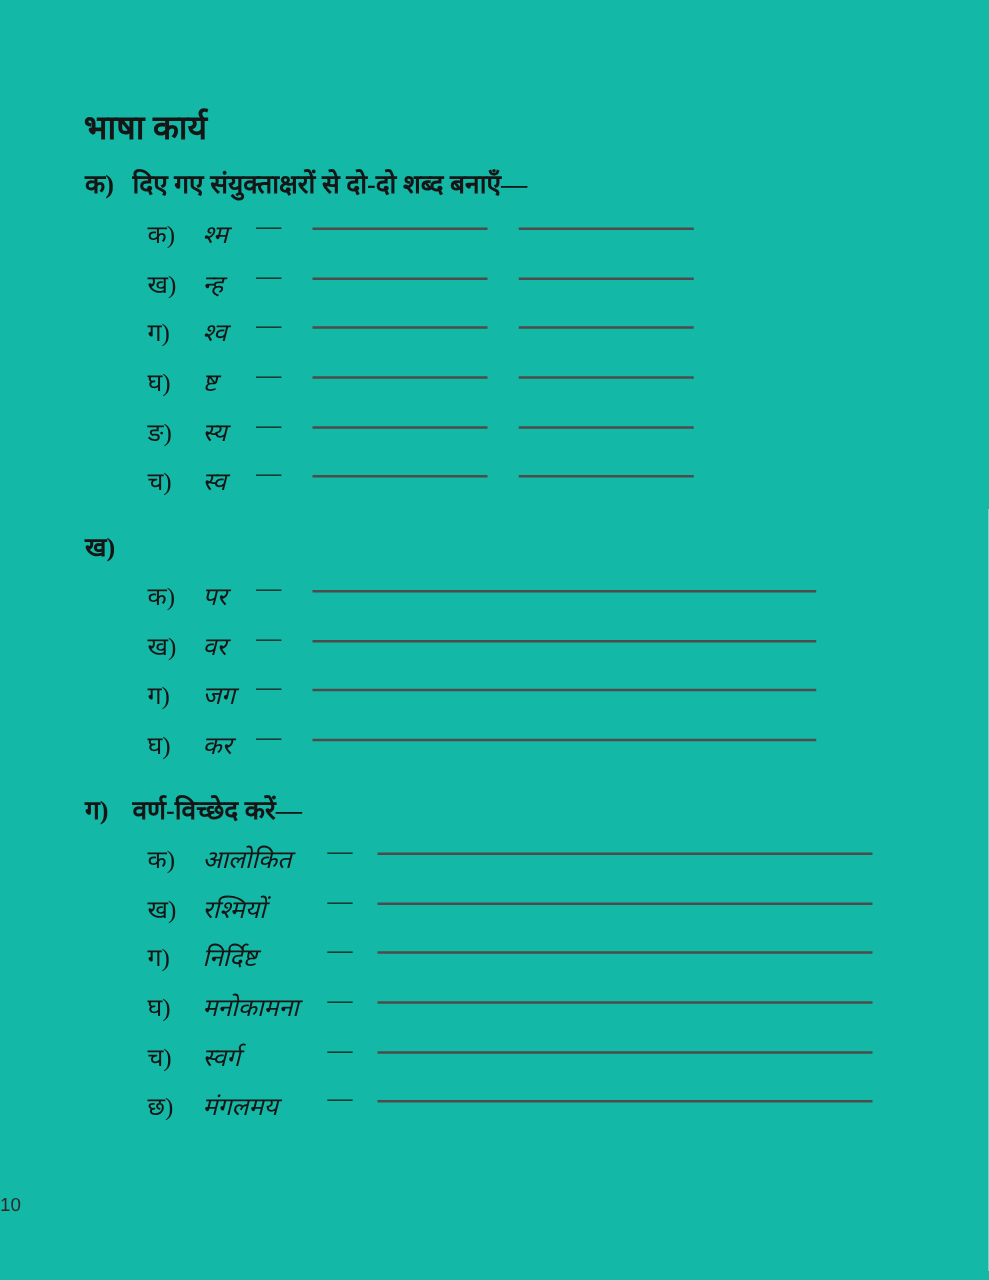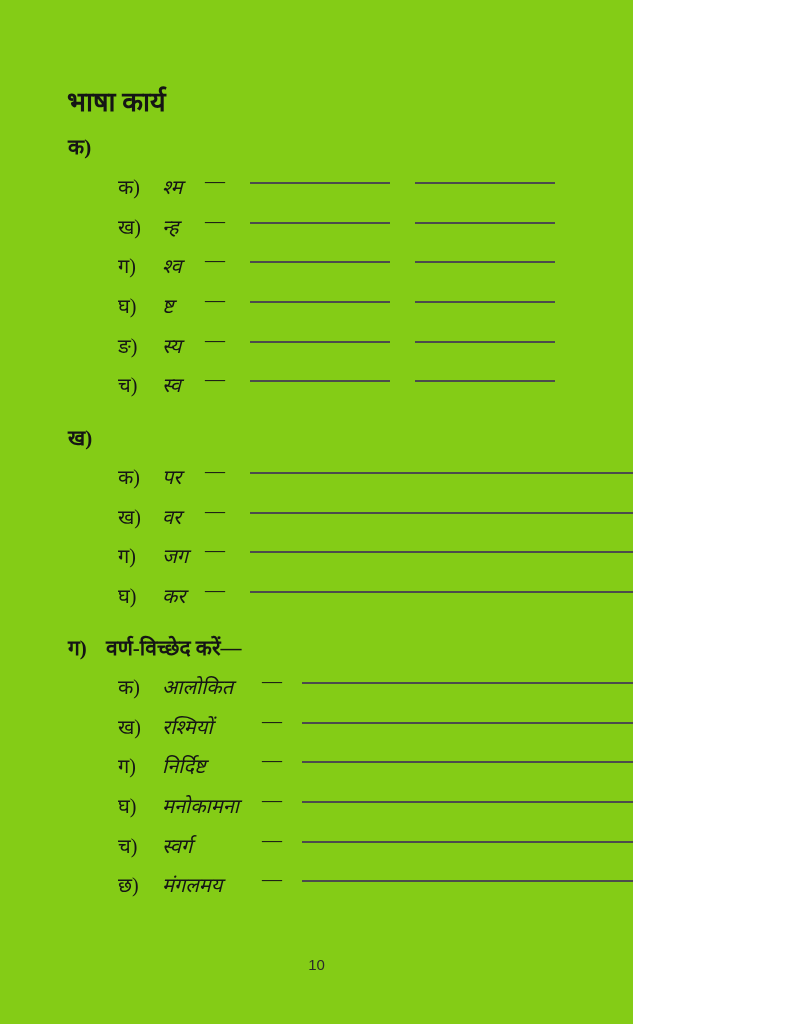--- a/index.html
+++ b/index.html
@@ -1,21 +1,21 @@
 <!DOCTYPE html>
 <html lang="hi"><head>
 <meta charset="utf-8">
 <title>भाषा कार्य</title>
 <style>
   html, body { margin: 0; padding: 0; background: #ffffff; }
   .page {
     position: relative;
-    width: 633px;
+    width: 791px;
     height: 1024px;
-    background: #84cc16;
+    background: #14b8a6;
     font-family: "Liberation Serif", "DejaVu Serif", serif;
     color: #151515;
     overflow: hidden;
   }
   .title {
     position: absolute;
     left: 67px;
     top: 82px;
     font-size: 27px;
     font-weight: 700;
@@ -55,35 +55,35 @@
   .rowA .b1 { left: 182px; width: 140px; }
   .rowA .b2 { left: 347px; width: 140px; }
   .rowB .b1 { left: 182px; width: 403px; }
   .rowC .b1 { left: 234px; width: 396px; }
 
   .pageno {
     position: absolute;
     top: 956px;
     left: 0;
     width: 100%;
-    text-align: center;
     font-size: 15px;
     color: #2b2b2b;
     font-family: "Liberation Sans", "DejaVu Sans", sans-serif;
   }
 </style>
 </head>
 <body>
 
 <div class="page">
 
   <div class="title">भाषा कार्य</div>
 
   <div class="shead" id="headA">
     <span class="slabel">क)</span>
+    <span class="stext">दिए गए संयुक्ताक्षरों से दो-दो शब्द बनाएँ—</span>
   </div>
 
   <div class="row rowA" style="top:173px">
     <span class="ilabel">क)</span>
     <span class="word">श्म</span>
     <span class="dash">—</span>
     <span class="blank b1"></span>
     <span class="blank b2"></span>
   </div>
   <div class="row rowA" style="top:213px">

